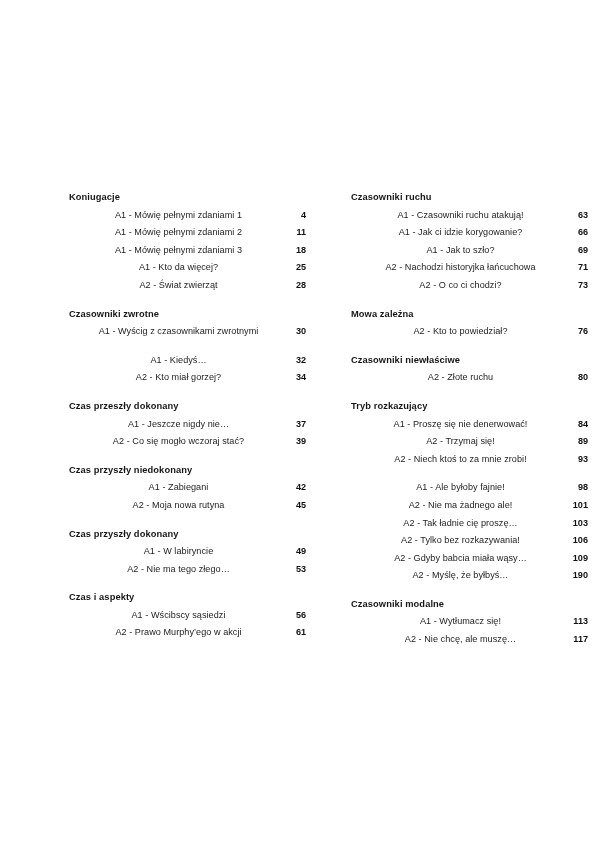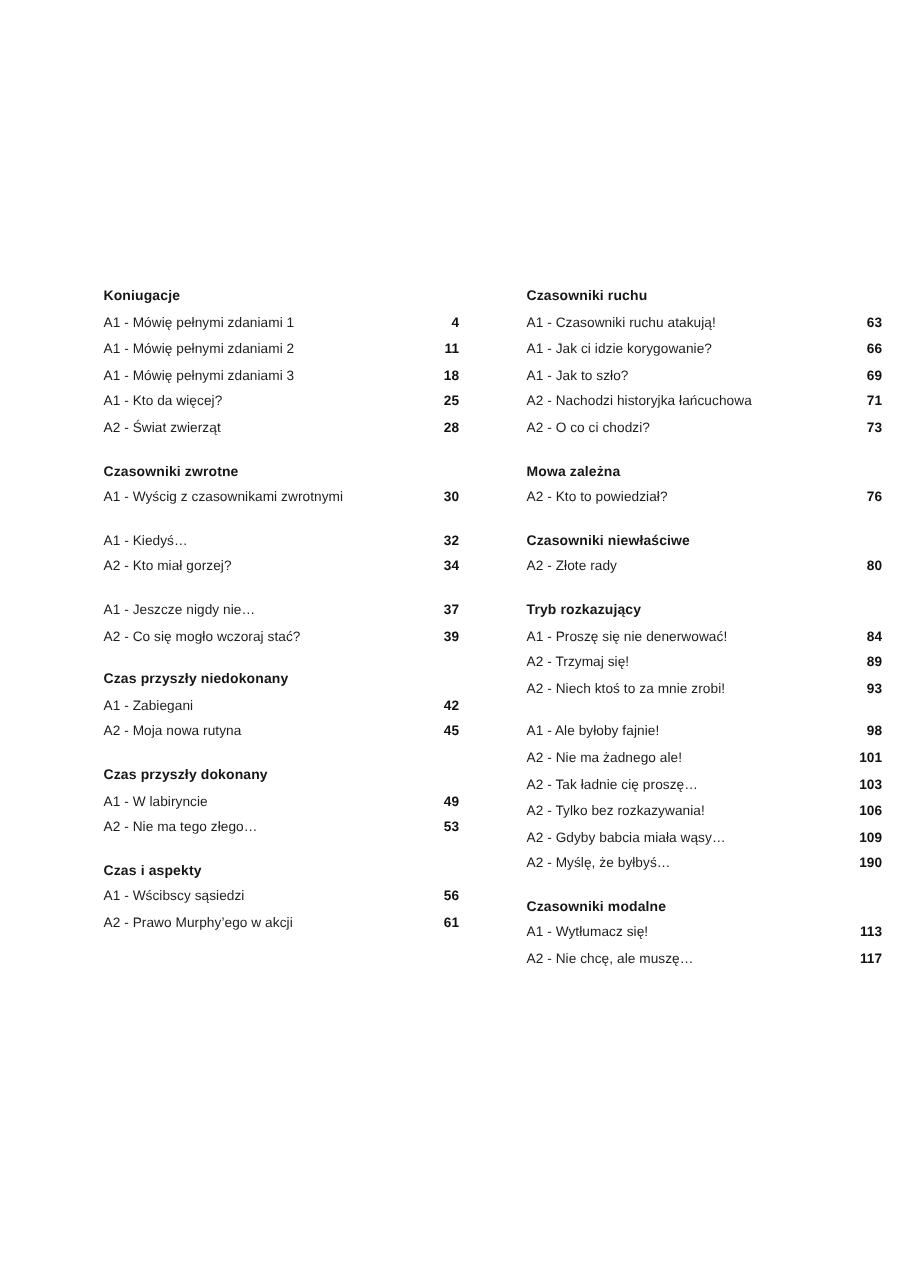--- a/index.html
+++ b/index.html
@@ -54,20 +54,21 @@
     align-items: baseline;
     line-height: 17.6px;
   }
   .entry-label {
     font-size: 9.1px;
     font-weight: normal;
     color: #1d1d1d;
     white-space: nowrap;
     flex: 1 1 auto;
     letter-spacing: 0.005em;
+    text-align: center;
   }
   .entry-page {
     font-size: 9.1px;
     font-weight: bold;
     color: #111111;
     text-align: right;
     flex: 0 0 auto;
     white-space: nowrap;
     min-width: 18px;
   }
@@ -112,20 +113,21 @@
           <div class="entry">
             <span class="entry-label">A1 - Kiedyś…</span>
             <span class="entry-page">32</span>
           </div>
           <div class="entry">
             <span class="entry-label">A2 - Kto miał gorzej?</span>
             <span class="entry-page">34</span>
           </div>
         </div>
         <div class="section">
+          <div class="section-title">Czas przeszły dokonany</div>
           <div class="entry">
             <span class="entry-label">A1 - Jeszcze nigdy nie…</span>
             <span class="entry-page">37</span>
           </div>
           <div class="entry">
             <span class="entry-label">A2 - Co się mogło wczoraj stać?</span>
             <span class="entry-page">39</span>
           </div>
         </div>
         <div class="section">
@@ -189,21 +191,21 @@
         <div class="section">
           <div class="section-title">Mowa zależna</div>
           <div class="entry">
             <span class="entry-label">A2 - Kto to powiedział?</span>
             <span class="entry-page">76</span>
           </div>
         </div>
         <div class="section">
           <div class="section-title">Czasowniki niewłaściwe</div>
           <div class="entry">
-            <span class="entry-label">A2 - Złote rady</span>
+            <span class="entry-label">A2 - Złote ruchu</span>
             <span class="entry-page">80</span>
           </div>
         </div>
         <div class="section">
           <div class="section-title">Tryb rozkazujący</div>
           <div class="entry">
             <span class="entry-label">A1 - Proszę się nie denerwować!</span>
             <span class="entry-page">84</span>
           </div>
           <div class="entry">

